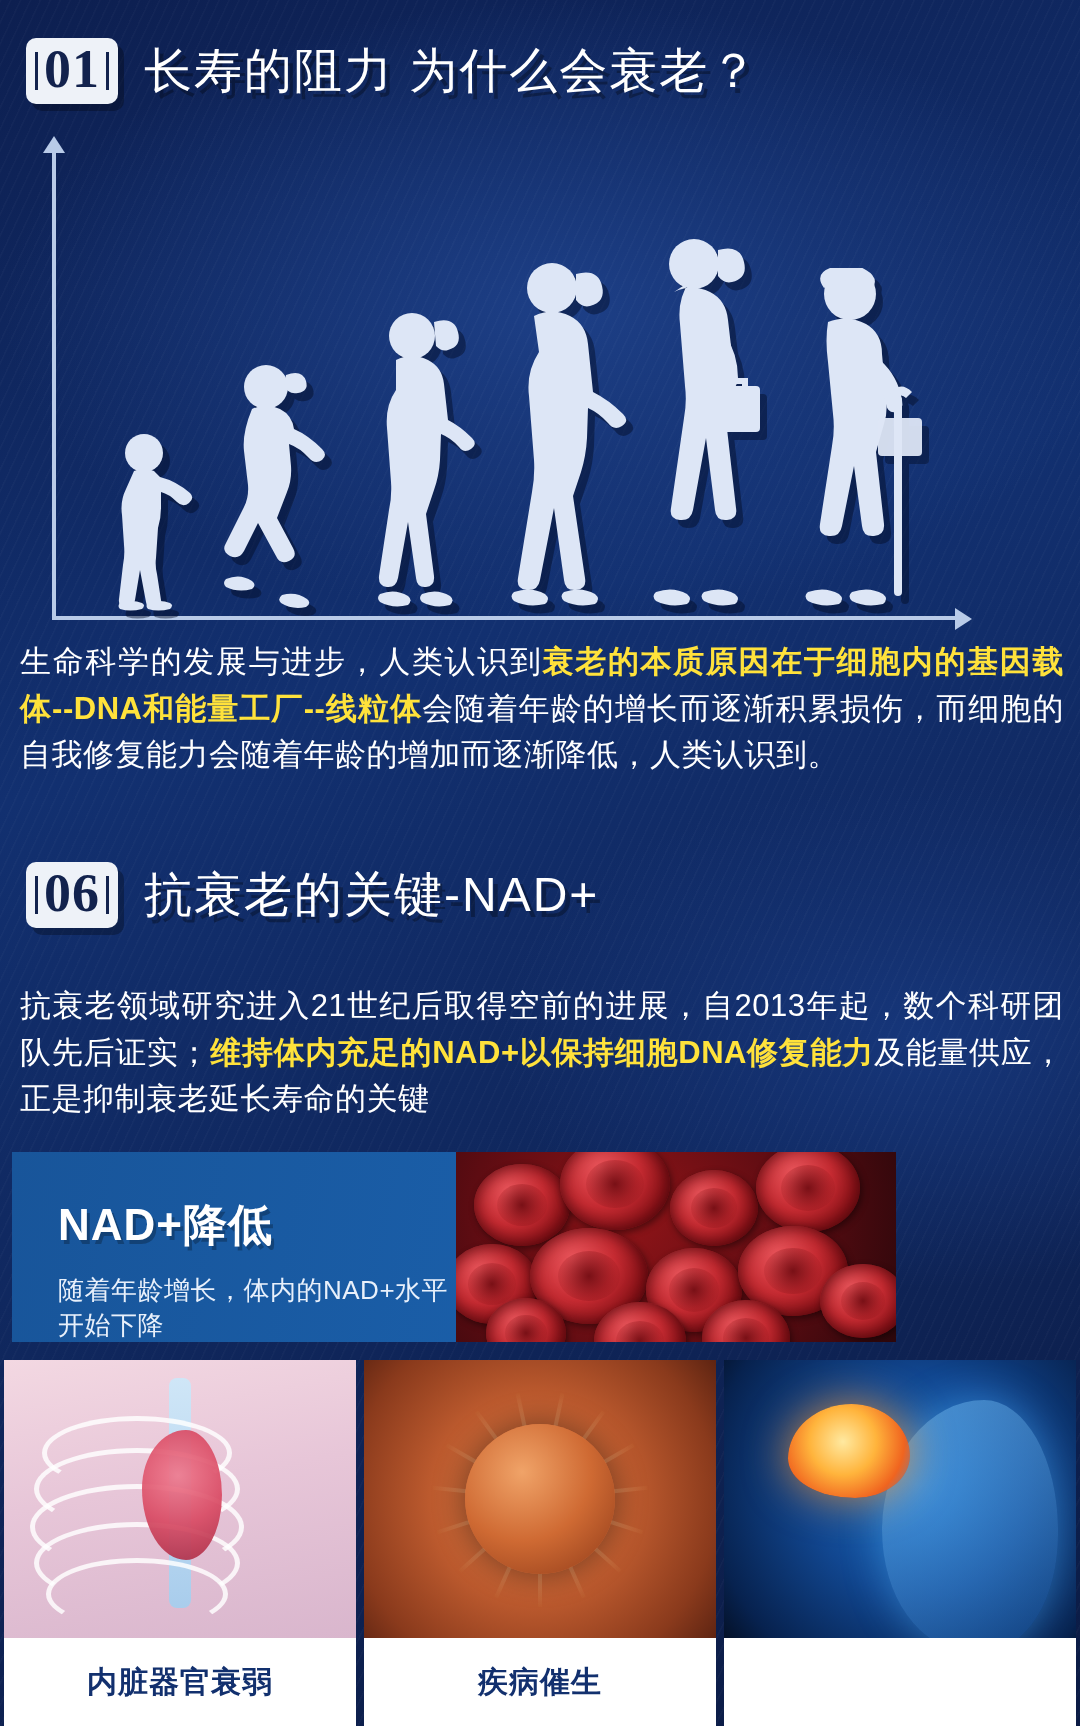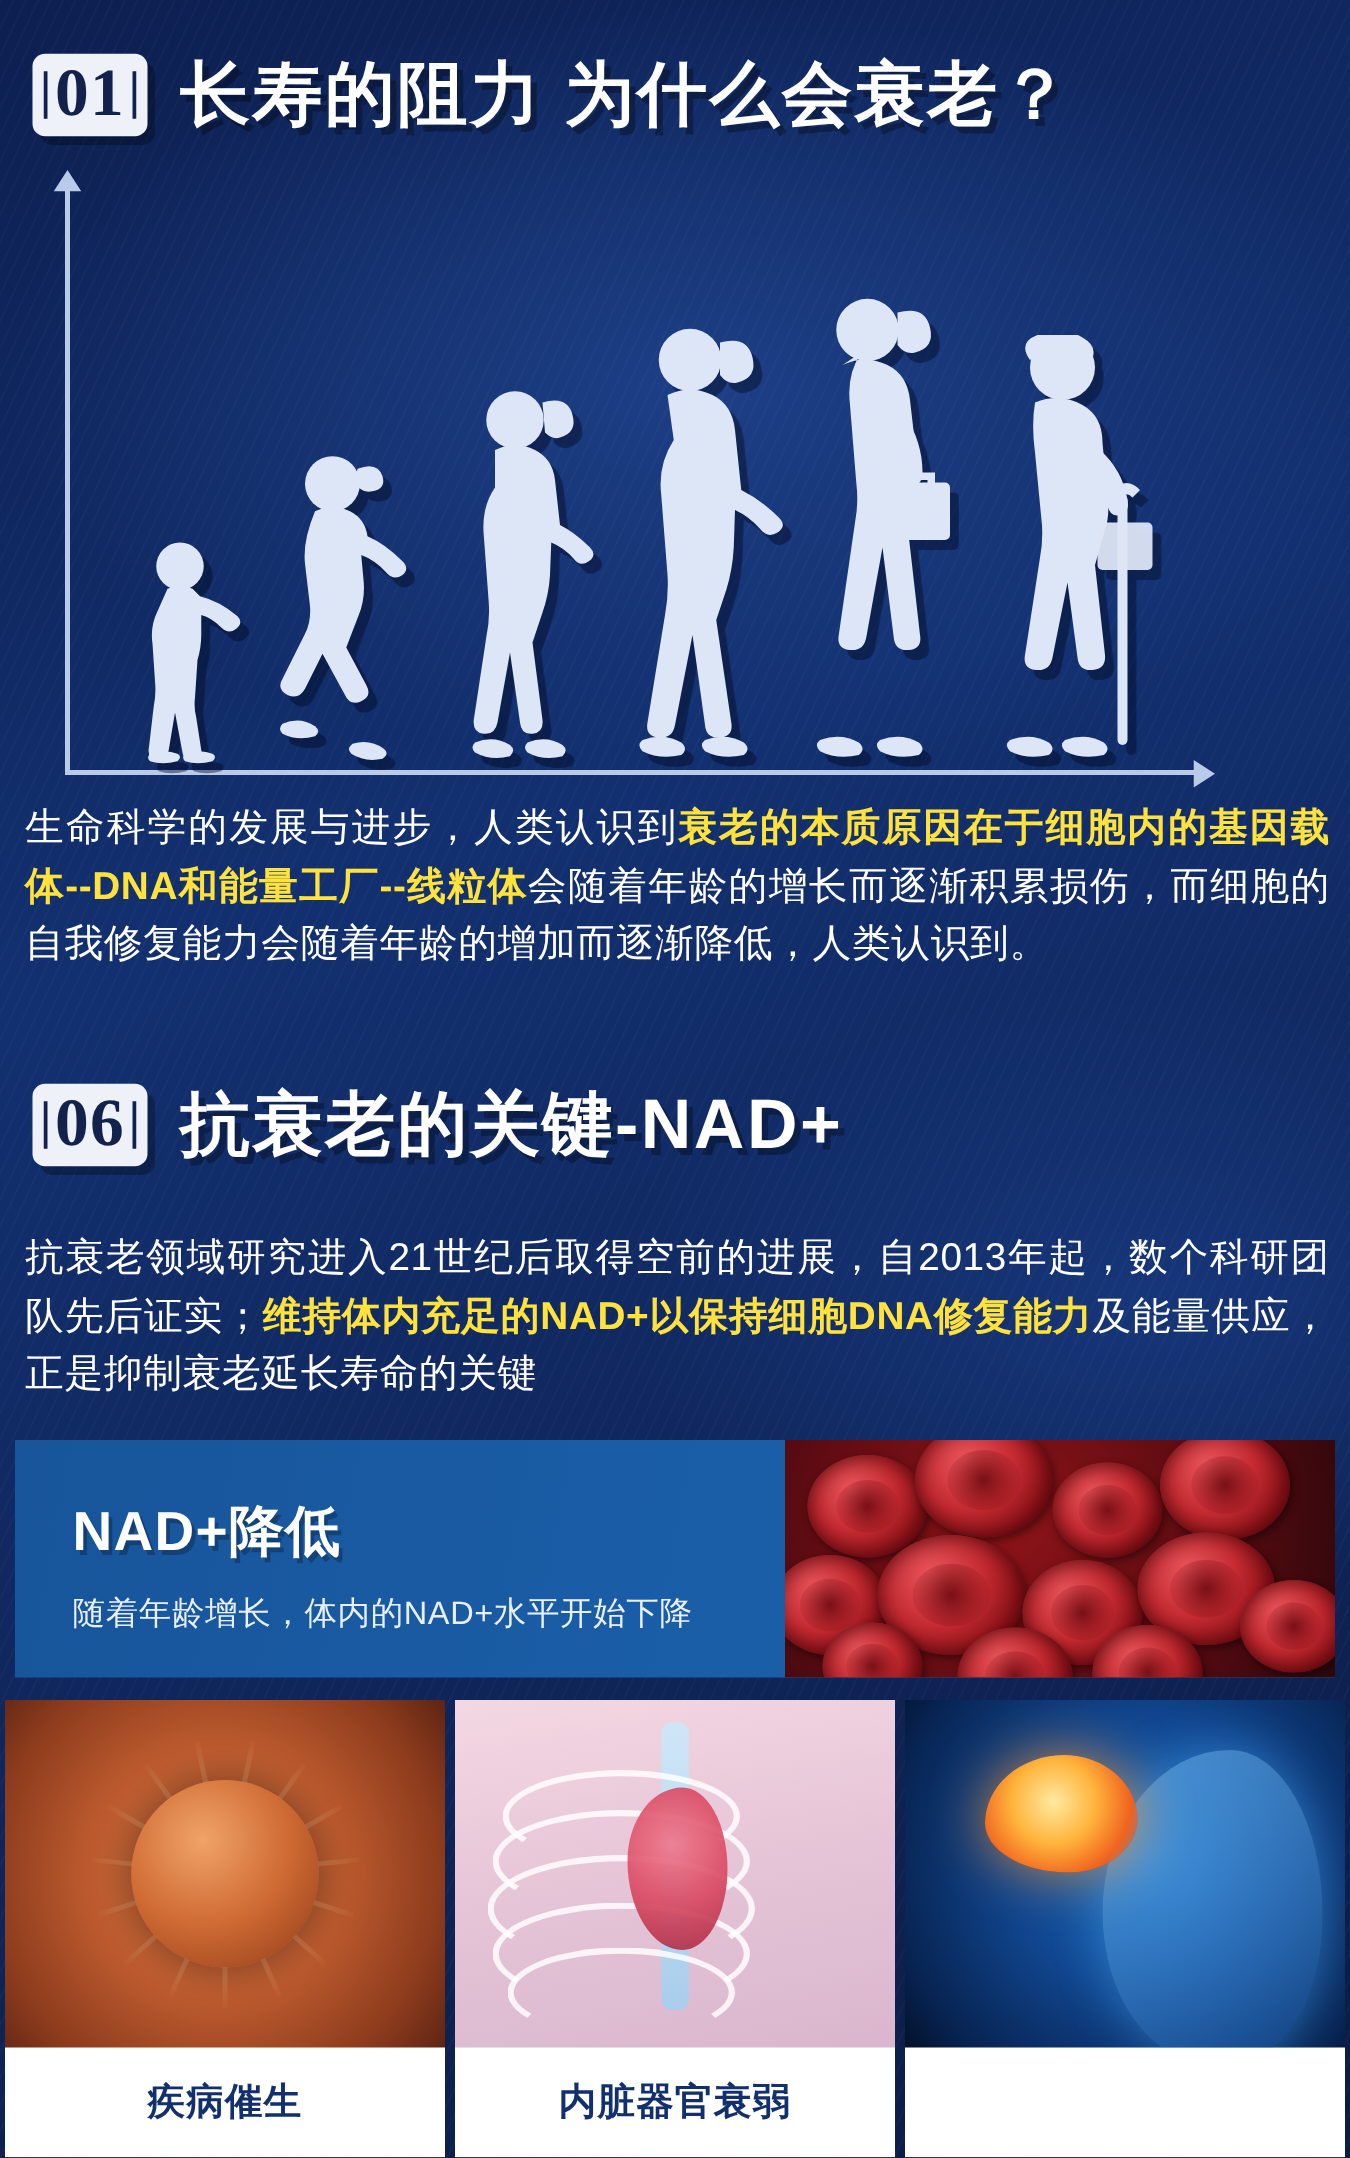--- a/index.html
+++ b/index.html
@@ -57,22 +57,22 @@
     top: 14px;
     bottom: 14px;
     width: 3px;
     background: #12224d;
   }
   .badge:before { left: 9px; }
   .badge:after  { right: 9px; }
   .badge .num { position: relative; }
   .sec-title {
     color: #ffffff;
-    font-size: 56px;
-    font-weight: bold;
+    font-size: 48px;
+    font-weight: normal;
     letter-spacing: 2px;
     white-space: nowrap;
     text-shadow: 5px 6px 0 rgba(0,0,0,0.30);
   }
 
   #head-01 { top: 38px; align-items: center; }
   #head-02 { top: 862px; }
 
   
   .illus {
@@ -134,21 +134,21 @@
     font-weight: bold;
   }
   #para-01 { top: 608px; }
   #para-02 { top: 952px; }
 
   
   .nad-card {
     position: absolute;
     left: 12px;
     top: 1152px;
-    width: 1056px;
+    width: 884px;
     height: 190px;
     background: linear-gradient(100deg, #18559a 0%, #1a5ea8 55%, #1b5ca3 100%);
     display: flex;
     overflow: hidden;
   }
   .nad-text {
     flex: 1;
     padding: 44px 0 0 46px;
     box-sizing: border-box;
   }
@@ -446,20 +446,33 @@
       <div class="rbc" style="width:110px;height:90px;left:282px;top:74px;"></div>
       <div class="rbc" style="width:86px;height:74px;left:364px;top:112px;"></div>
       <div class="rbc" style="width:80px;height:70px;left:30px;top:146px;"></div>
       <div class="rbc" style="width:92px;height:78px;left:138px;top:150px;"></div>
       <div class="rbc" style="width:88px;height:76px;left:246px;top:148px;"></div>
     </div>
   </div>
 
   <div class="cards">
 
+
+    <div class="card">
+      <div class="card-img img-xray">
+        <div class="spine" style="top:18px;height:230px;"></div>
+        <div class="rib" style="width:180px;height:64px;left:38px;top:56px;"></div>
+        <div class="rib" style="width:196px;height:72px;left:30px;top:88px;"></div>
+        <div class="rib" style="width:204px;height:76px;left:26px;top:124px;"></div>
+        <div class="rib" style="width:196px;height:72px;left:30px;top:162px;"></div>
+        <div class="rib" style="width:172px;height:62px;left:42px;top:198px;"></div>
+        <div class="lung" style="width:80px;height:130px;left:138px;top:70px;"></div>
+      </div>
+      <div class="card-label">内脏器官衰弱</div>
+    </div>
 
     <div class="card">
       <div class="card-img img-virus">
         <div class="spike" style="transform:translate(-50%,0) rotate(0deg);"></div>
         <div class="spike" style="transform:translate(-50%,0) rotate(24deg);"></div>
         <div class="spike" style="transform:translate(-50%,0) rotate(48deg);"></div>
         <div class="spike" style="transform:translate(-50%,0) rotate(72deg);"></div>
         <div class="spike" style="transform:translate(-50%,0) rotate(96deg);"></div>
         <div class="spike" style="transform:translate(-50%,0) rotate(120deg);"></div>
         <div class="spike" style="transform:translate(-50%,0) rotate(144deg);"></div>
@@ -470,33 +483,20 @@
         <div class="spike" style="transform:translate(-50%,0) rotate(264deg);"></div>
         <div class="spike" style="transform:translate(-50%,0) rotate(288deg);"></div>
         <div class="spike" style="transform:translate(-50%,0) rotate(312deg);"></div>
         <div class="spike" style="transform:translate(-50%,0) rotate(336deg);"></div>
         <div class="virus-core"></div>
       </div>
       <div class="card-label">疾病催生</div>
     </div>
 
     <div class="card">
-      <div class="card-img img-xray">
-        <div class="spine" style="top:18px;height:230px;"></div>
-        <div class="rib" style="width:180px;height:64px;left:38px;top:56px;"></div>
-        <div class="rib" style="width:196px;height:72px;left:30px;top:88px;"></div>
-        <div class="rib" style="width:204px;height:76px;left:26px;top:124px;"></div>
-        <div class="rib" style="width:196px;height:72px;left:30px;top:162px;"></div>
-        <div class="rib" style="width:172px;height:62px;left:42px;top:198px;"></div>
-        <div class="lung" style="width:80px;height:130px;left:138px;top:70px;"></div>
-      </div>
-      <div class="card-label">内脏器官衰弱</div>
-    </div>
-
-    <div class="card">
       <div class="card-img img-brain">
         <div class="head-shape"></div>
         <div class="brain-glow"></div>
       </div>
     </div>
   </div>
 
   <div class="watermark">rof.com</div>
 
 </div>

